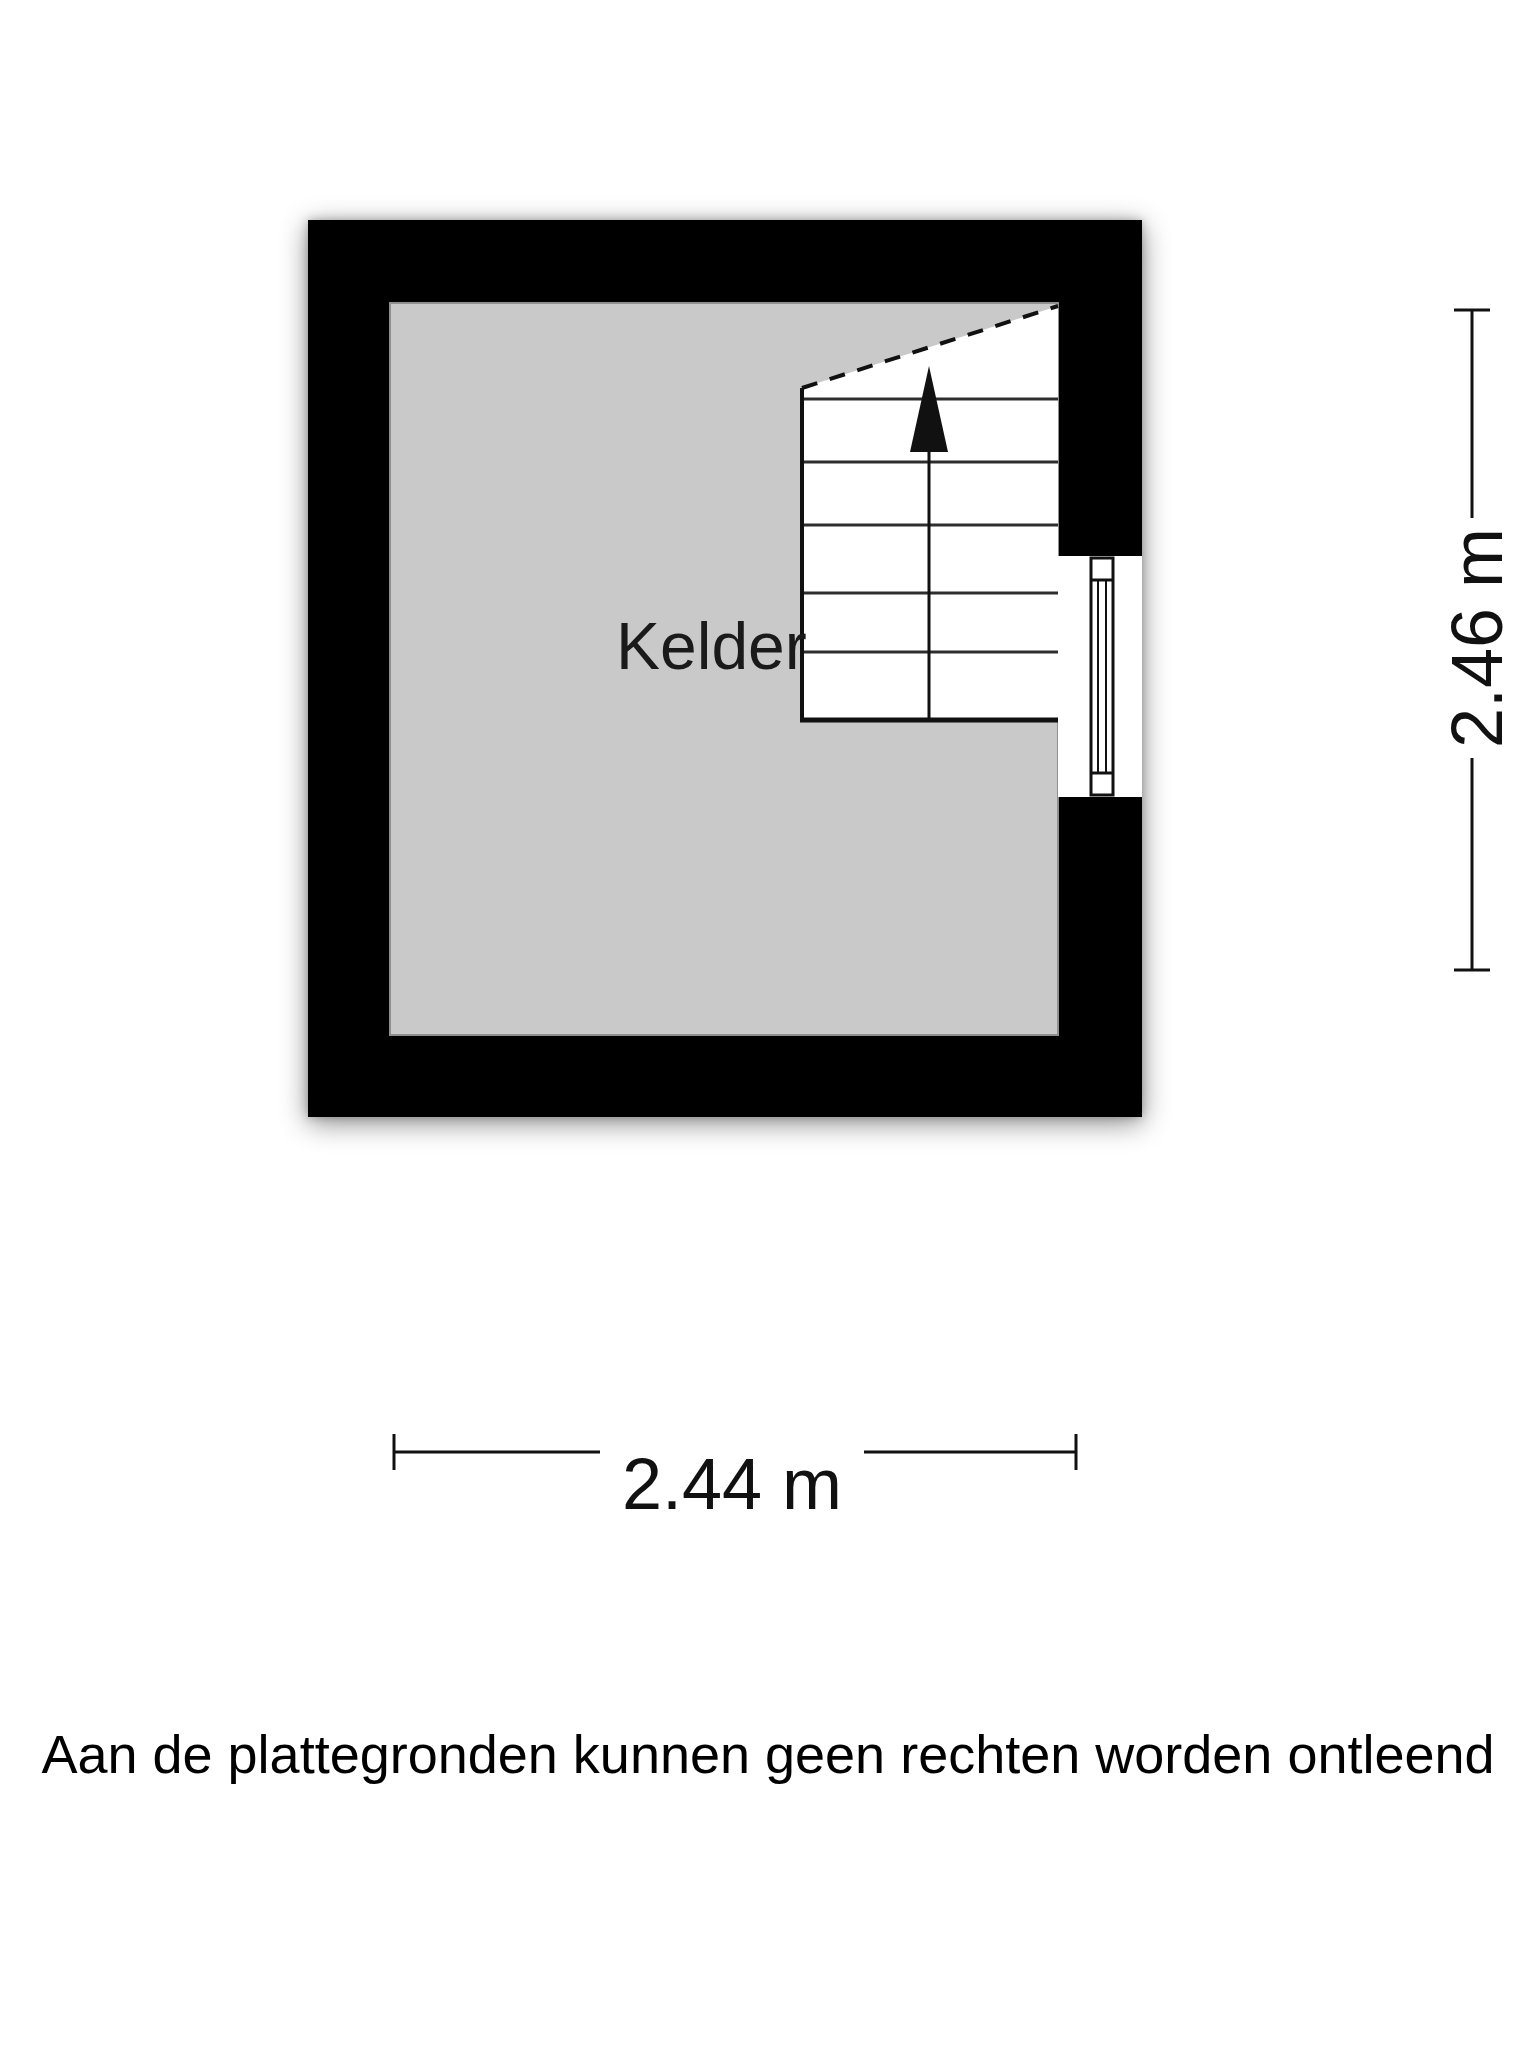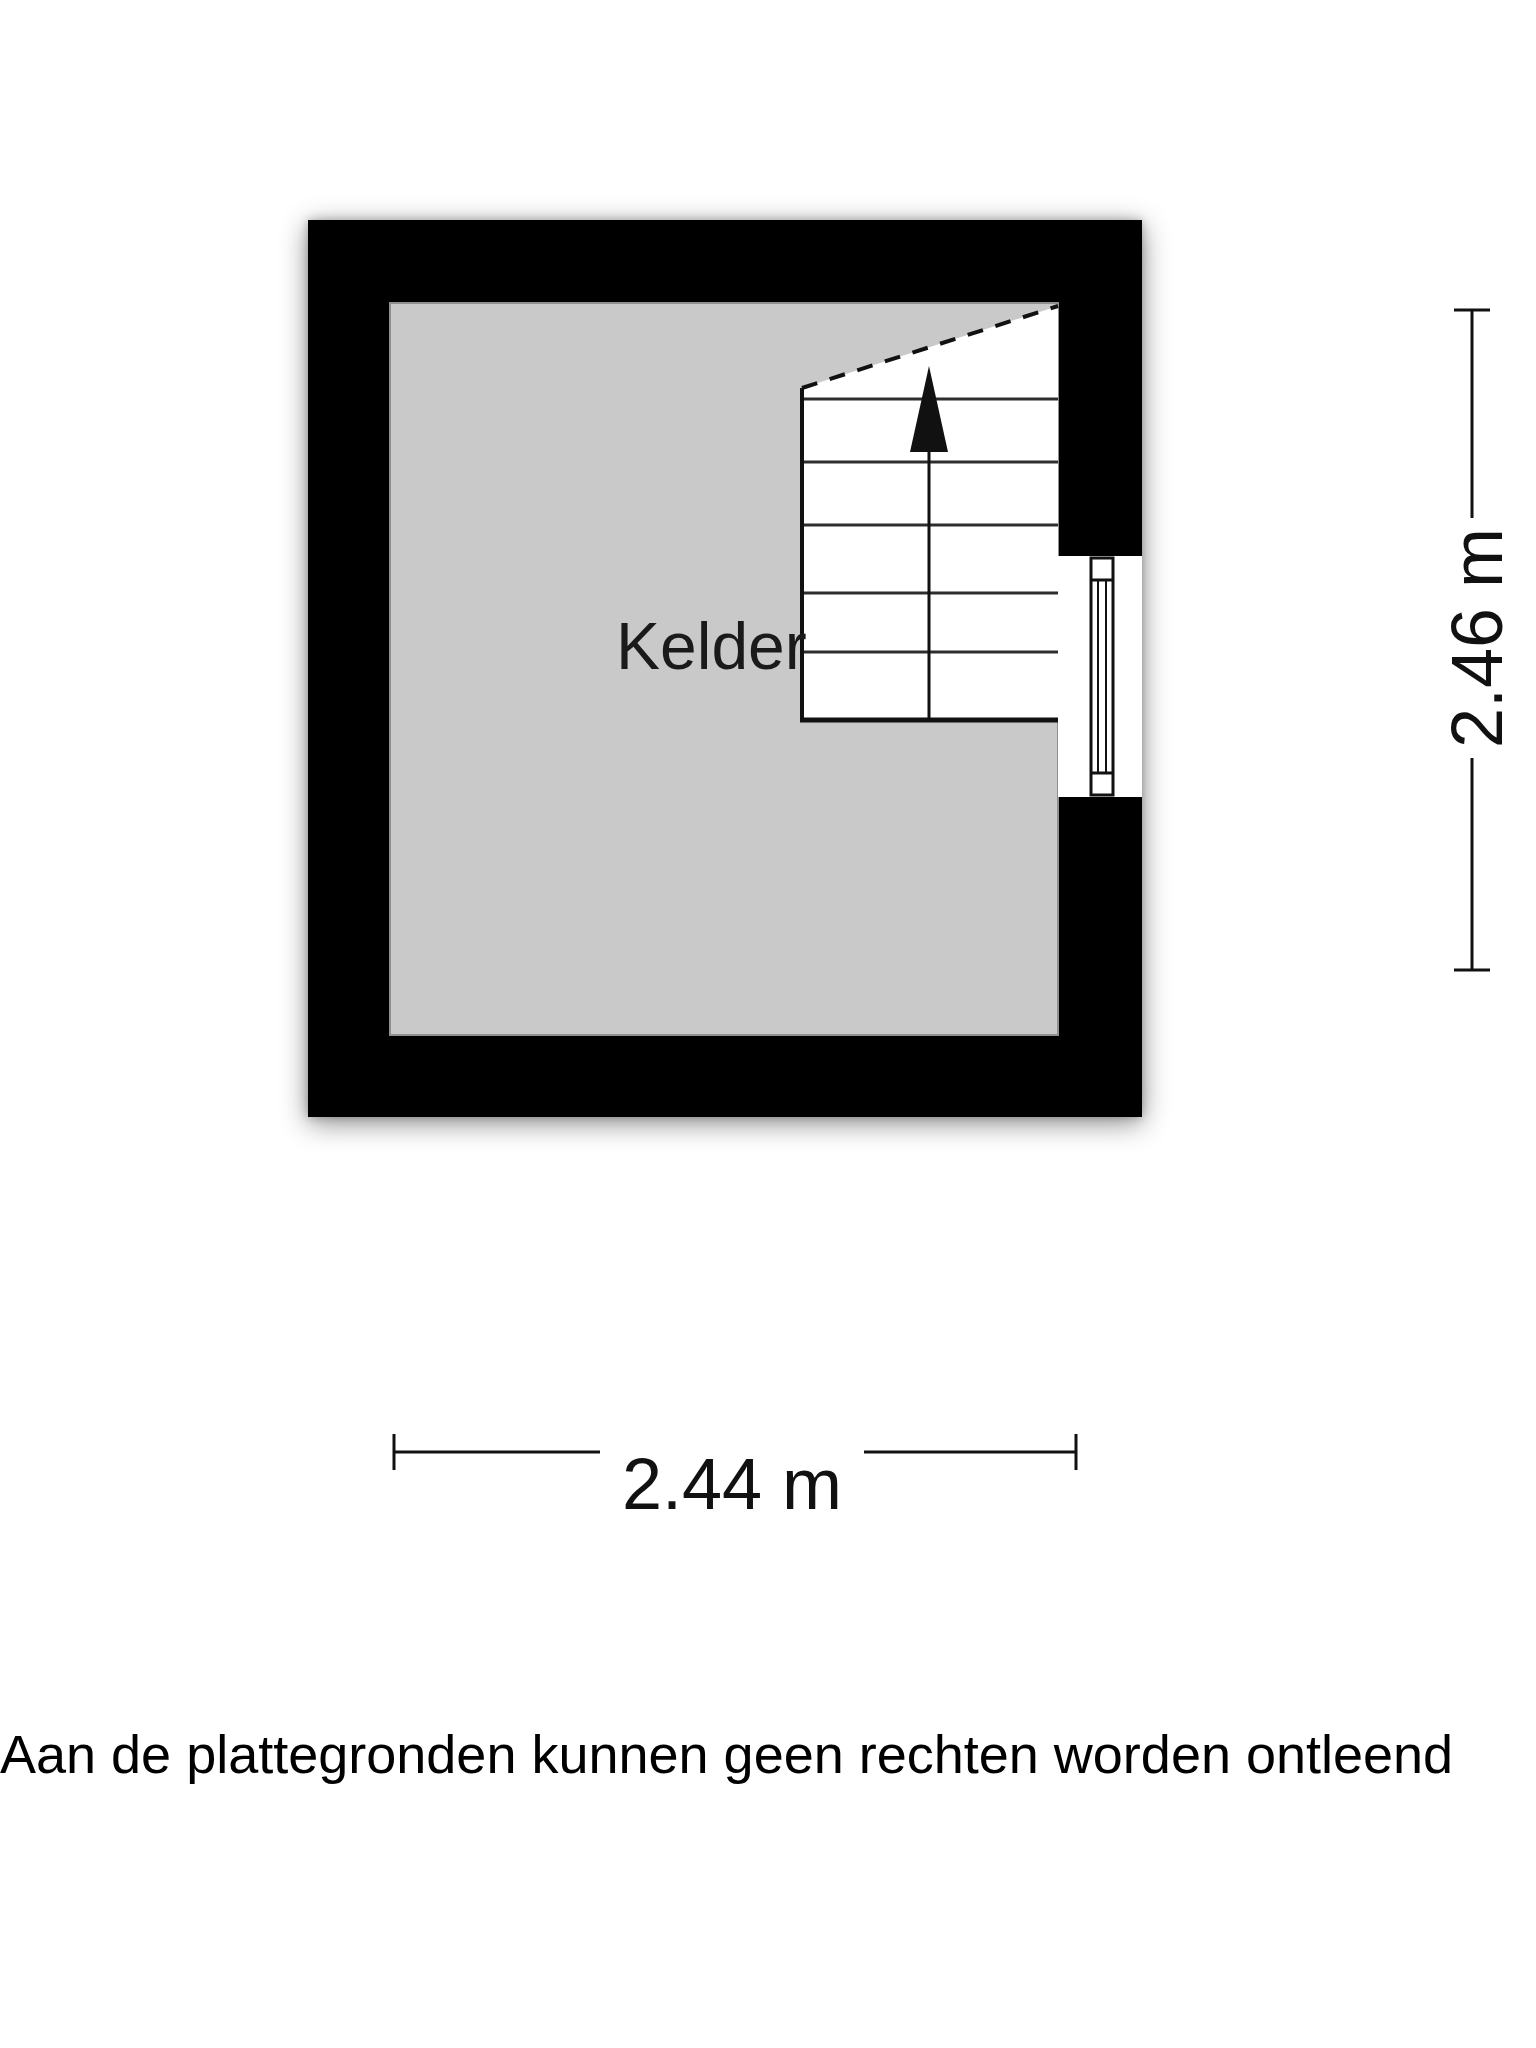--- a/index.html
+++ b/index.html
@@ -36,21 +36,21 @@
   .dim-label.horizontal{
     left:582px;top:1412px;width:300px;line-height:80px;margin-top:32px;
   }
   .dim-label.vertical{
     left:1327px;top:598px;width:300px;line-height:80px;
     transform:rotate(-90deg);
   }
   .disclaimer{
     position:absolute;
     left:0;right:0;
-    text-align:left;
+    text-align:center;
     font-size:54px;
     color:#000;
     white-space:nowrap;
   }
   .disclaimer.line1{top:1723px;}
   .disclaimer.line2{top:1789px;}
   .fineprint{
     position:absolute;
     left:27px;top:2013px;
     font-size:7px;

